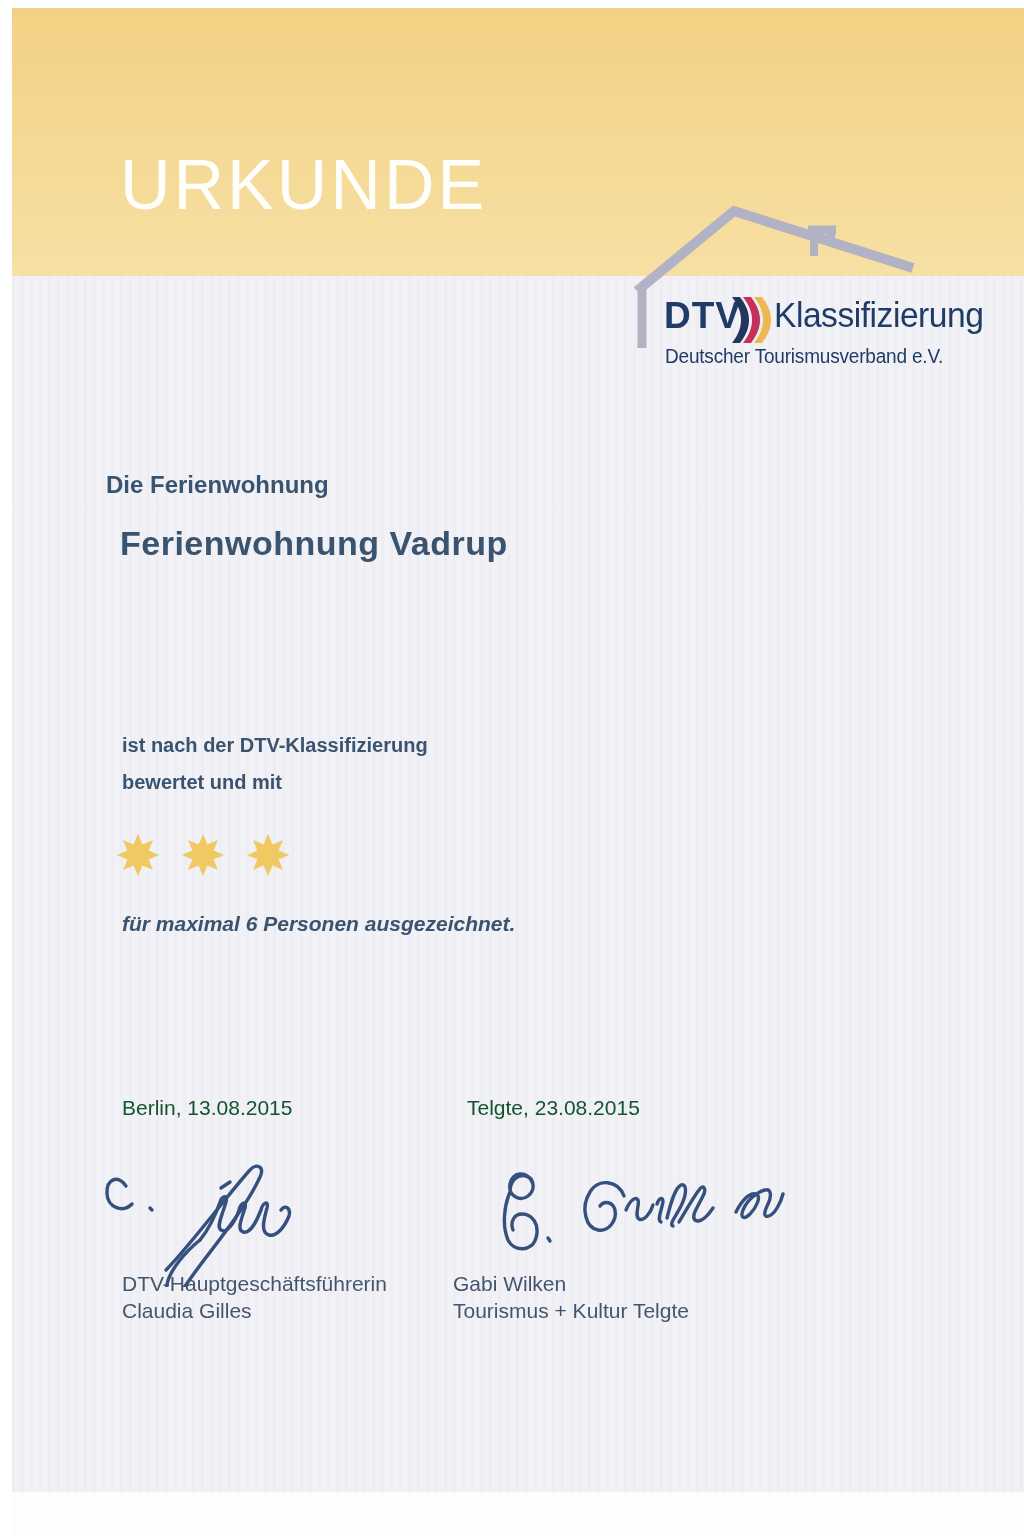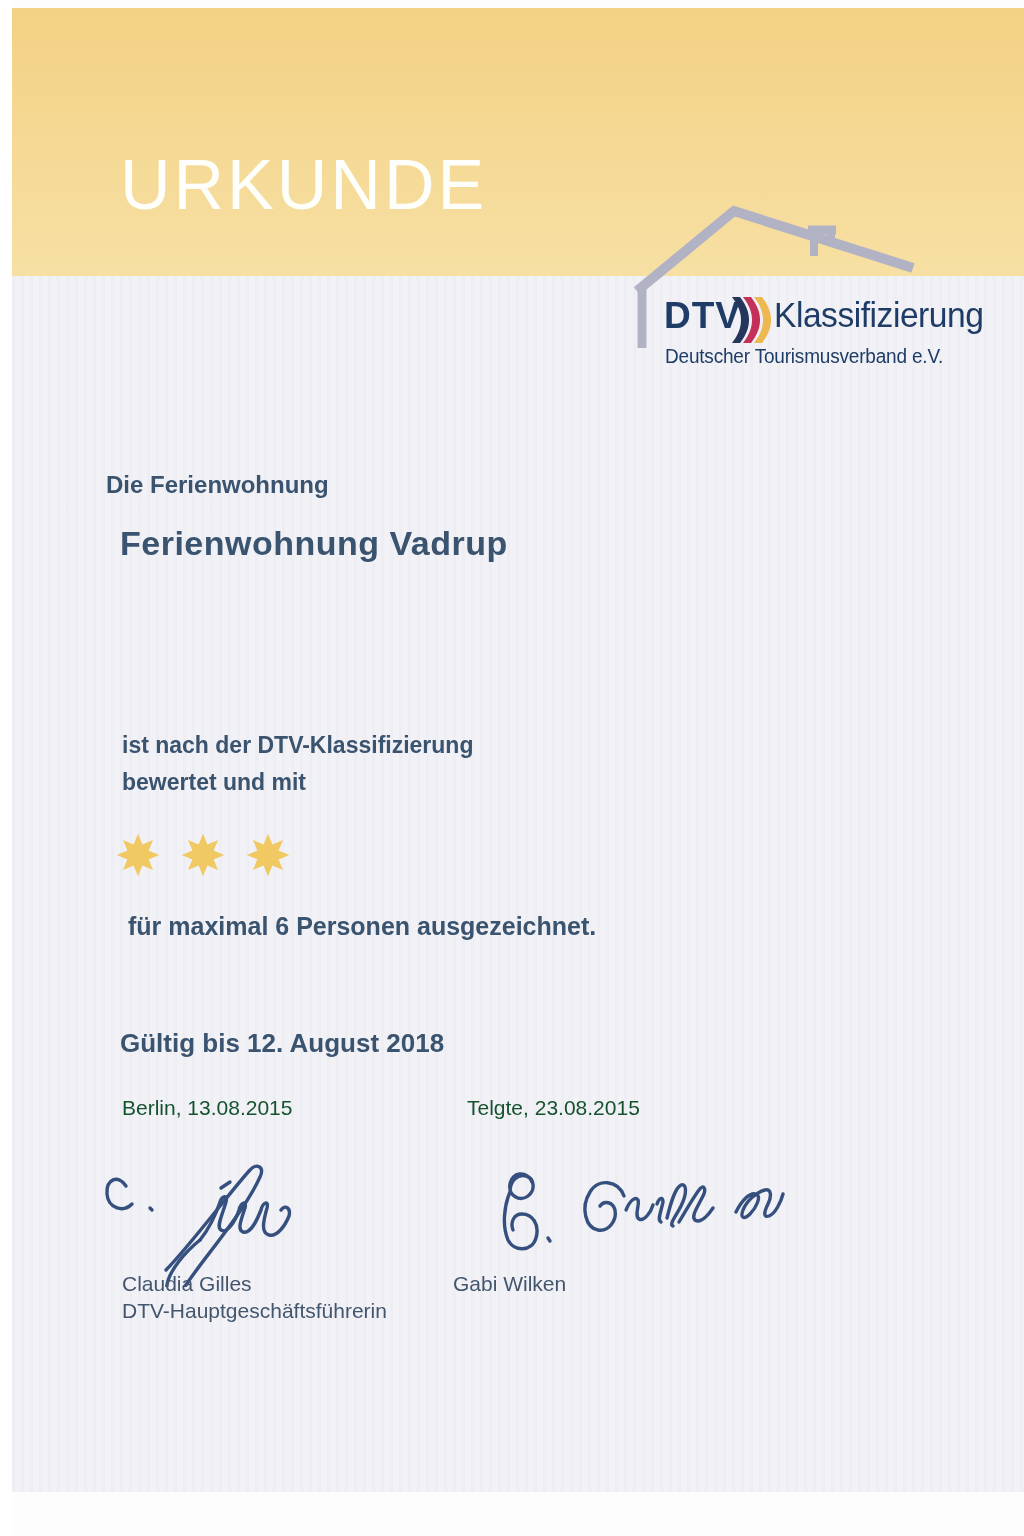--- a/index.html
+++ b/index.html
@@ -42,23 +42,23 @@
   .logo-subtitle {
     position:absolute; left:653px; top:345px;
     font-size:20px; line-height:1.1; font-weight:500; letter-spacing:-0.2px;
     color:var(--color-navy,#1f3c66);
     transform:scaleX(.95); transform-origin:left top;
   }
   .txt { position:absolute; color:var(--color-text,#3a536f); font-weight:700; }
   .intro        { left:94px; top:471px; font-size:24px; }
   .property     { left:108px; top:524px; font-size:34px; letter-spacing:.5px; }
   .address      { left:110px; top:615px; font-size:25px; line-height:32px; }
-  .statement    { left:110px; top:727px; font-size:23px; line-height:37px; }
+  .statement    { left:110px; top:727px; font-size:20px; line-height:37px; }
   .stars        { position:absolute; left:103px; top:832px; display:flex; gap:19px; }
-  .award        { left:116px; top:912px; font-size:25px; }
+  .award        { left:110px; top:912px; font-size:21px;font-style:italic; }
   .validity     { left:108px; top:1028px; font-size:26px; }
   .place-date   { font-weight:400; font-size:21px; top:1096px; color:#14532d; }
   .pd-left      { left:110px; }
   .pd-right     { left:455px; }
   .sig          { position:absolute; }
   .sig-left     { left:92px;  top:1152px; }
   .sig-right    { left:462px; top:1152px; }
   .sig-block    { font-weight:400; font-size:21px; line-height:27px; top:1270px; color:#44566e; }
   .sb-left      { left:110px; }
   .sb-right     { left:441px; }
@@ -113,21 +113,20 @@
       <svg width="46" height="46" viewBox="-26 -26 52 52">
         <polygon points="0,-24 5,-12 17,-17 12,-5 24,0 12,5 17,17 5,12 0,24 -5,12 -17,17 -12,5 -24,0 -12,-5 -17,-17 -5,-12" style="fill:var(--color-star,#f1c963)"></polygon>
       </svg>
       <svg width="46" height="46" viewBox="-26 -26 52 52">
         <polygon points="0,-24 5,-12 17,-17 12,-5 24,0 12,5 17,17 5,12 0,24 -5,12 -17,17 -12,5 -24,0 -12,-5 -17,-17 -5,-12" style="fill:var(--color-star,#f1c963)"></polygon>
       </svg>
     </div>
 
   <div class="txt award">für maximal 6 Personen ausgezeichnet.</div>
 
-  <div class="txt validity">Gültig bis 12. August 2018</div>
 
   <div class="txt place-date pd-left">Berlin, 13.08.2015</div>
 
   <div class="txt place-date pd-right">Telgte, 23.08.2015</div>
 
   <svg class="sig sig-left" width="280" height="135" viewBox="0 0 280 135">
     <g fill="none" style="stroke:var(--color-ink,#35507e)" stroke-width="3.4" stroke-linecap="round" stroke-linejoin="round">
       <path d="M 22,34 C 14,22 2,27 3,42 C 4,56 19,61 28,52"></path>
       <path d="M 46,56 l 2,2"></path>
       <path d="M 62,118 C 85,95 130,35 146,18 C 152,11 161,14 156,25 C 140,60 100,106 84,130 C 74,146 61,148 63,133 C 65,119 81,100 96,88"></path>
@@ -143,21 +142,22 @@
       <path d="M 150,44 C 144,28 124,26 116,40 C 106,56 112,76 124,78 C 135,80 143,68 141,58 C 139,50 130,48 126,54"></path>
       <path d="M 152,58 C 156,48 162,44 164,48 C 166,52 160,64 165,67 C 170,70 177,60 179,53"></path>
       <path d="M 183,52 C 185,46 189,44 189,50 C 187,60 183,68 187,70"></path>
       <path d="M 193,66 C 197,50 201,36 207,33 C 213,31 213,42 207,54 C 201,66 195,72 199,74"></path>
       <path d="M 205,70 C 211,60 219,46 225,38 C 229,32 233,36 229,44 C 223,56 217,64 221,68 C 227,72 235,62 239,56"></path>
       <path d="M 262,60 C 268,48 276,40 282,42 C 288,44 282,56 276,62 C 270,68 266,66 269,58 C 273,48 283,40 291,38 C 297,36 298,44 294,52 C 290,60 289,66 295,64 C 301,62 307,50 309,42"></path>
     </g>
   </svg>
 
   <div class="txt sig-block sb-left">
+    <div>DTV-Hauptgeschäftsführerin</div>
     <div>Claudia Gilles</div>
-    <div>DTV-Hauptgeschäftsführerin</div>
   </div>
 
   <div class="txt sig-block sb-right">
     <div>Gabi Wilken</div>
+    <div>Tourismus + Kultur Telgte</div>
   </div>
 
 </div>
 
 </body></html>

